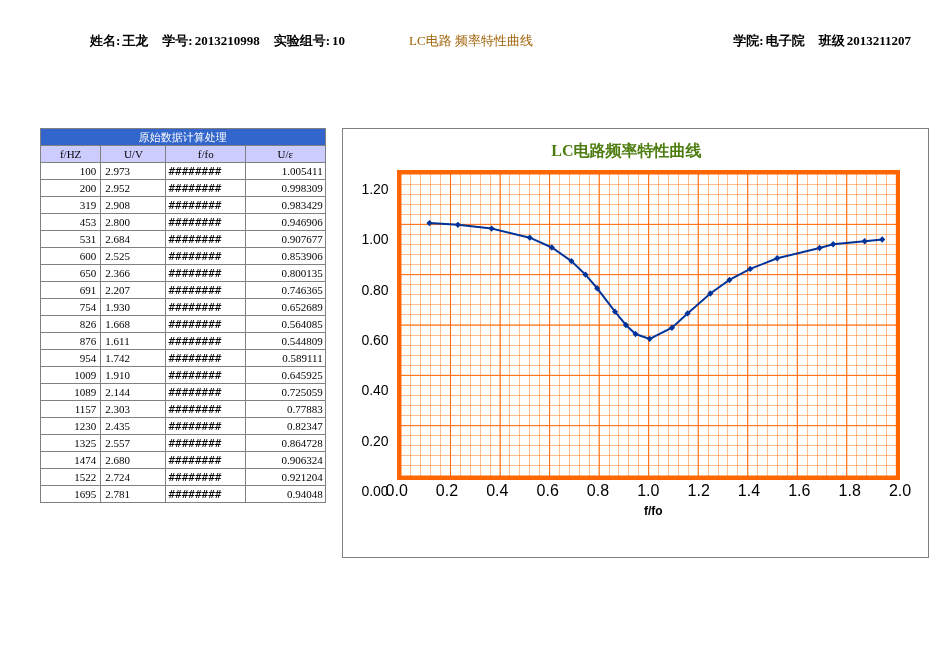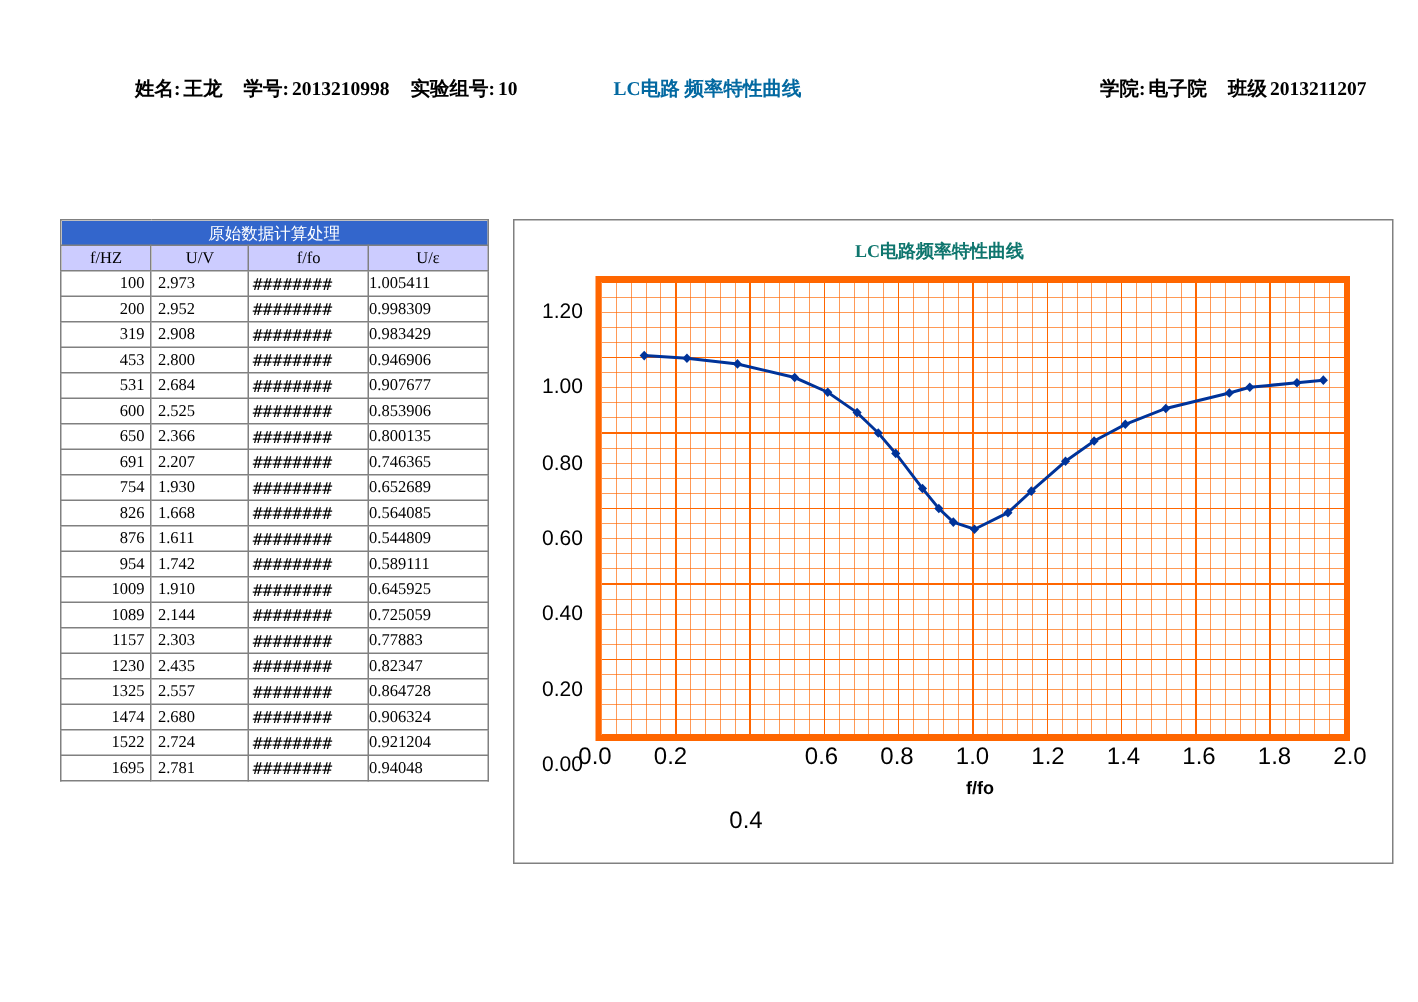--- a/index.html
+++ b/index.html
@@ -1,39 +1,39 @@
 <!DOCTYPE html>
 <html><head>
 <meta charset="utf-8">
 <style>
   *{box-sizing:border-box}
   body{margin:0;font-family:"SimSun","宋体",serif;font-size:12px;background:#fff;width:945px;height:668px;position:relative;color:#000}
 
-  .header{display:flex;align-items:baseline;padding:50px 20px 0 90px;font-weight:bold;font-size:13px}
+  .header{display:flex;align-items:baseline;padding:20px 20px 0 90px;font-weight:bold;font-size:13px}
   .header .lbl{margin-right:2px}
   .header .val{margin-right:14px}
-  .header .title{flex:0 0 auto;margin:0 60px 0 50px;color:#0369a1;font-family:"SimSun",serif;font-weight:bold}
+  .header .title{flex:0 0 auto;margin:12px 60px 0 50px;color:#a16207;font-family:"SimSun",serif;font-weight:normal}
 
   .main{display:flex;padding:78px 16px 0 40px;align-items:flex-start}
 
   
   table.data{border-collapse:collapse;font-size:11px;table-layout:fixed;width:292px}
   table.data th,table.data td{border:1px solid #808080;padding:0 2px;height:17px;white-space:nowrap;overflow:hidden}
   table.data .section-hdr{background:#3366cc;color:#fff;text-align:center;font-weight:normal}
   table.data thead th{background:#ccccff;text-align:center;font-weight:normal}
   table.data td{background:#fff}
   table.data td.c0{width:46px;text-align:right;padding-right:4px}
   table.data td.c1{width:50px;text-align:left;padding-left:4px}
   table.data td.c2{width:60px;text-align:left;font-family:monospace}
-  table.data td.c3{width:60px;text-align:left;padding-left:0}
+  table.data td.c3{width:60px;text-align:right;padding-left:0}
   col.c0{width:50px} col.c1{width:54px} col.c2{width:66px} col.c3{width:66px}
 
   
   .chart-wrap{margin-left:16px;border:1px solid #808080;background:#fff;padding:4px 18px 10px 0;position:relative;width:600px;height:430px}
-  .chart-title{text-align:center;font-family:"SimSun",serif;font-size:12px;font-weight:bold;margin:8px 0 8px 0;color:#0f766e}
+  .chart-title{text-align:center;font-family:"SimSun",serif;font-size:16px;font-weight:bold;margin:8px 0 8px 0;color:#4d7c0f}
   .plot-area{position:relative;margin-left:54px;margin-right:10px;height:310px;border:4px solid #ff6600;background:#fff}
   .plot-svg{position:absolute;inset:0;width:100%;height:100%}
   .plot-svg line.grid{stroke:#ff6600;stroke-width:1;shape-rendering:crispEdges}
   .plot-svg line.minor{stroke:#ff6600;stroke-width:.5;opacity:.9;shape-rendering:crispEdges}
   .plot-svg .series{stroke:#003399;stroke-width:2;fill:none}
   .plot-svg .marker{fill:#003399}
   .y-ticks{position:absolute;left:0;top:56px;width:50px;height:310px}
   .y-ticks span{position:absolute;right:4px;transform:translateY(-50%);font-family:Arial,sans-serif;font-size:14px}
   .x-ticks{position:relative;margin-left:54px;margin-right:10px;height:14px}
   .x-ticks span{position:absolute;top:2px;transform:translateX(-50%);font-family:Arial,sans-serif;font-size:16px}
@@ -334,21 +334,21 @@
           <path class="marker" d="M439.4 70.79 L442.59999999999997 73.99000000000001 L439.4 77.19000000000001 L436.2 73.99000000000001 Z"></path>
           <path class="marker" d="M453.70000000000005 67.01499999999997 L456.90000000000003 70.21499999999997 L453.70000000000005 73.41499999999998 L450.50000000000006 70.21499999999997 Z"></path>
           <path class="marker" d="M486.72 63.99499999999996 L489.92 67.19499999999996 L486.72 70.39499999999997 L483.52000000000004 67.19499999999996 Z"></path>
           <path class="marker" d="M505.18 62.233333333333334 L508.38 65.43333333333334 L505.18 68.63333333333334 L501.98 65.43333333333334 Z"></path>
         </svg>
     </div>
 
     <div class="x-ticks" id="xticks">
         <span style="left: 0%;">0.0</span>
         <span style="left: 10%;">0.2</span>
-        <span style="left: 20%; margin-top: 43px;">0.4</span>
+        <span style="left: 20%;">0.4</span>
         <span style="left: 30%;">0.6</span>
         <span style="left: 40%;">0.8</span>
         <span style="left: 50%;">1.0</span>
         <span style="left: 60%;">1.2</span>
         <span style="left: 70%;">1.4</span>
         <span style="left: 80%;">1.6</span>
         <span style="left: 90%;">1.8</span>
         <span style="left: 100%;">2.0</span>
       </div>
     <div class="x-label">f/fo</div>

